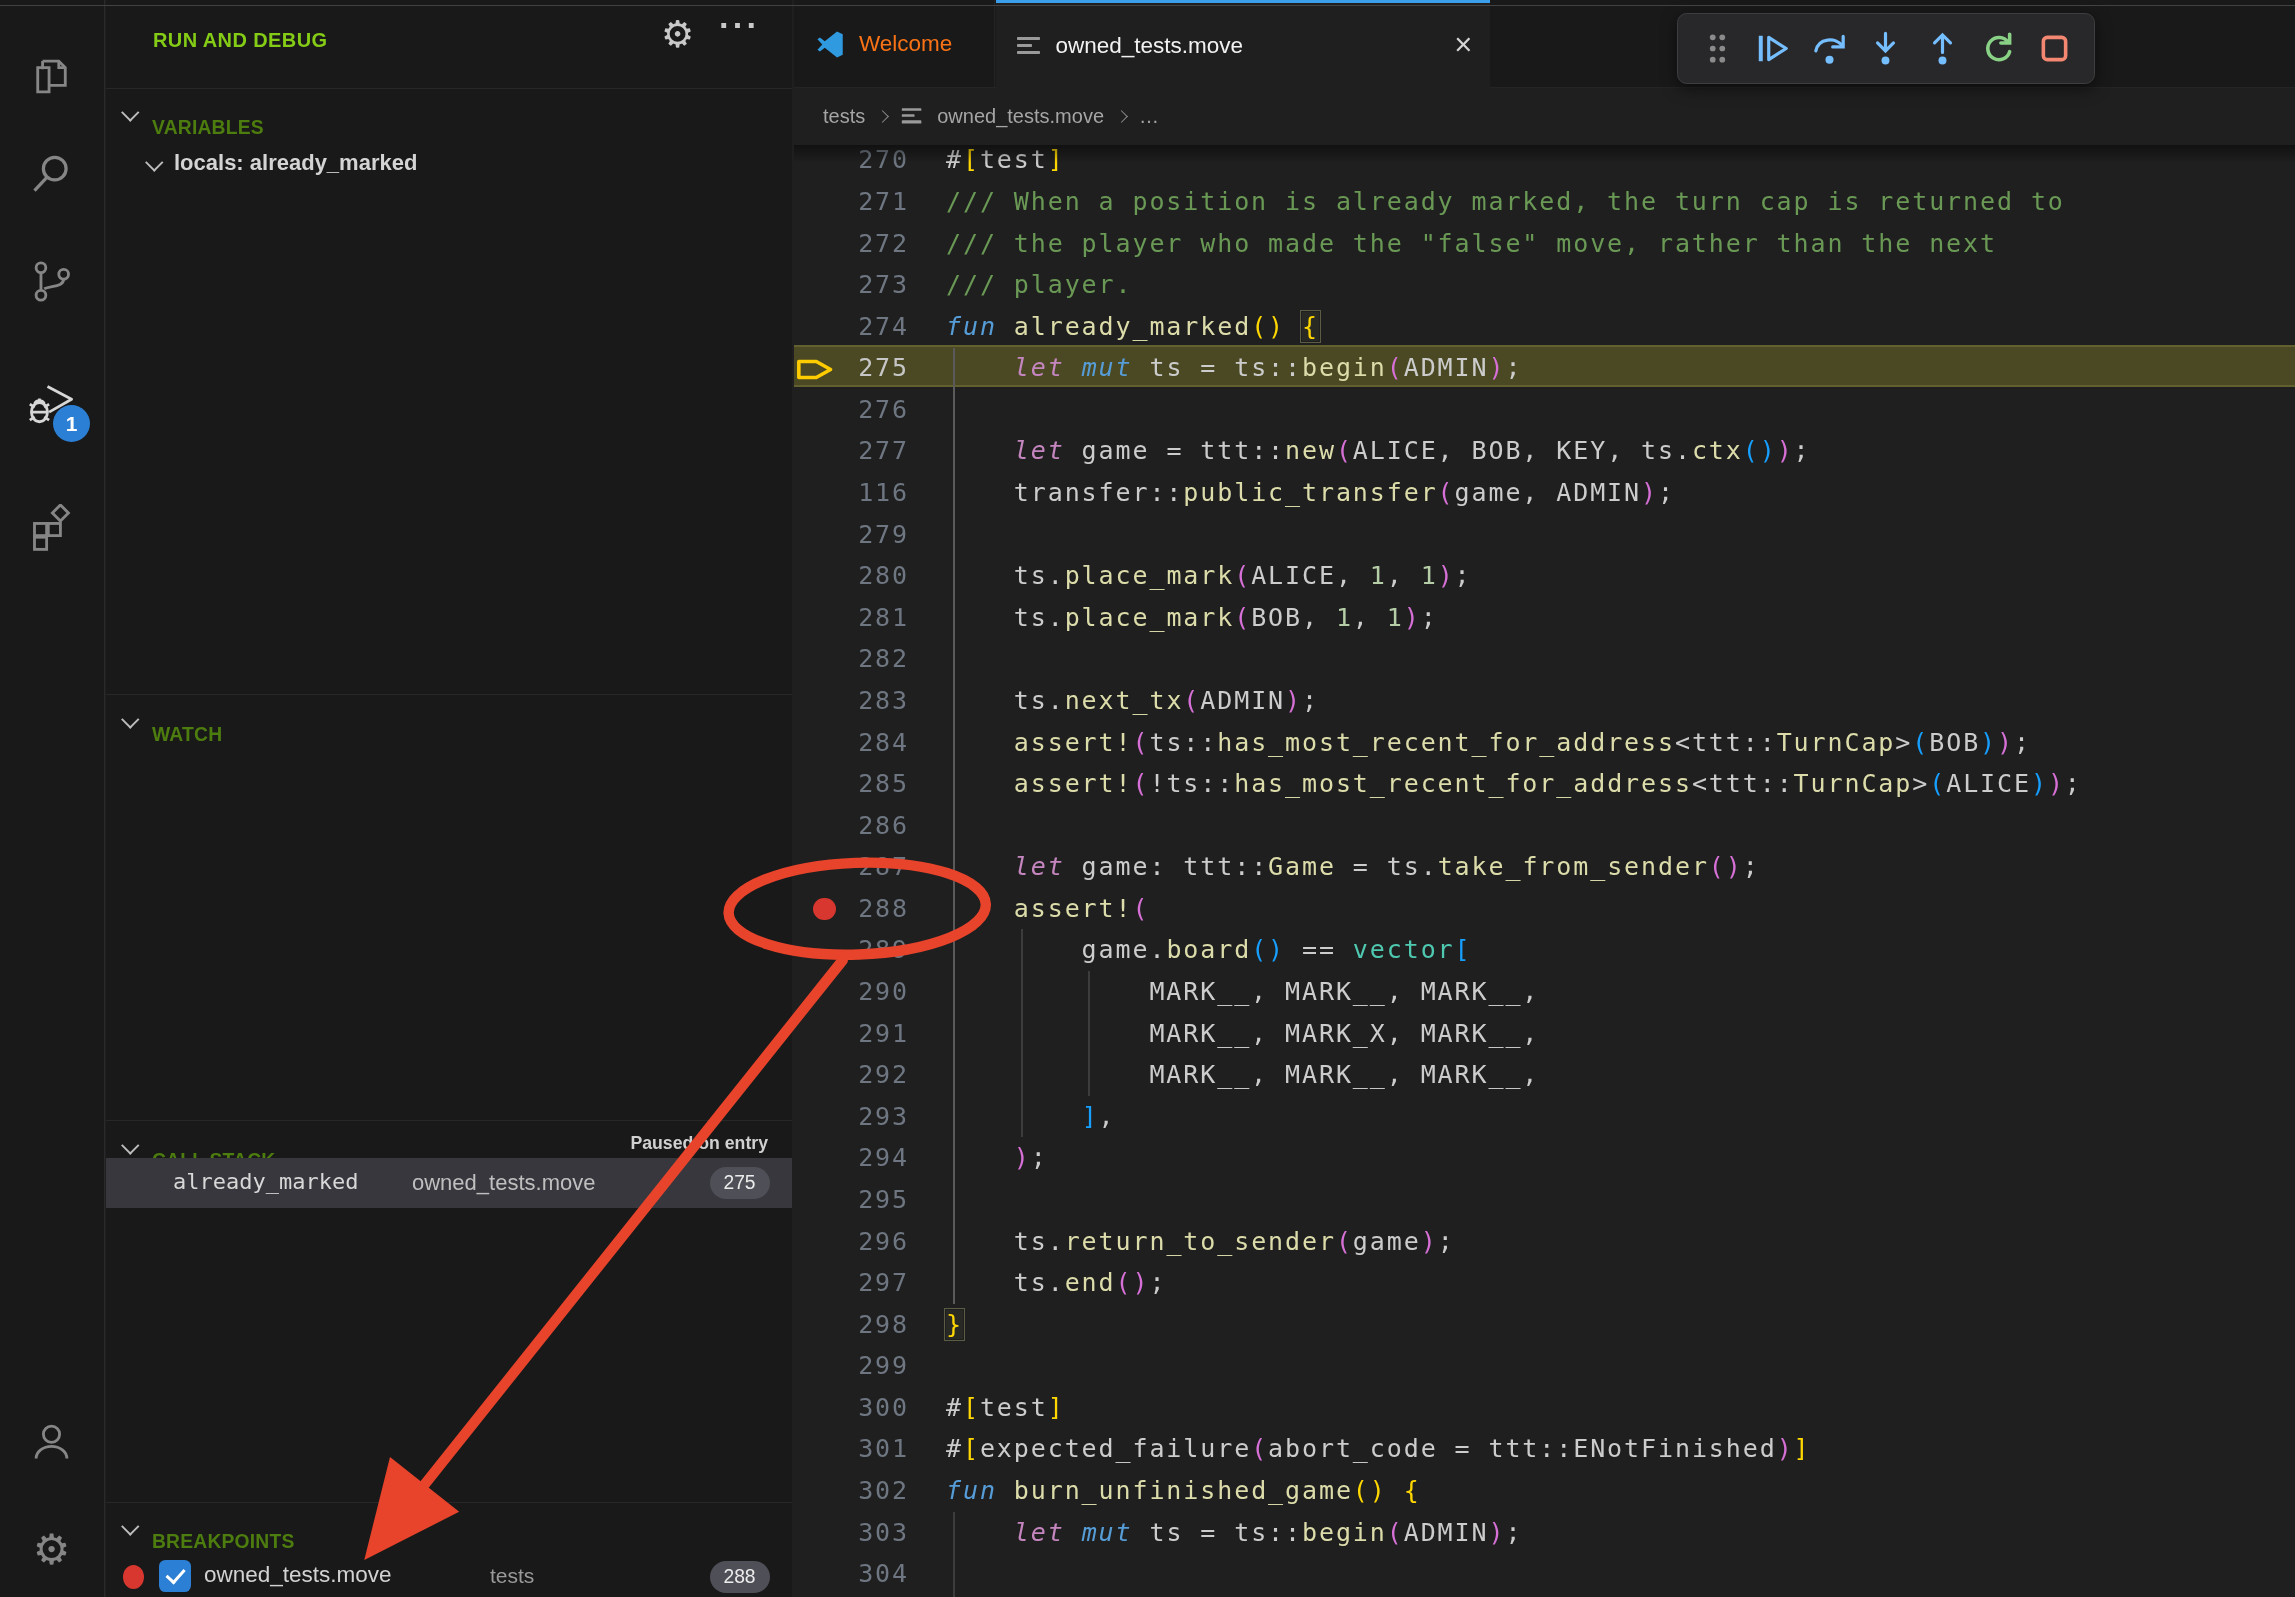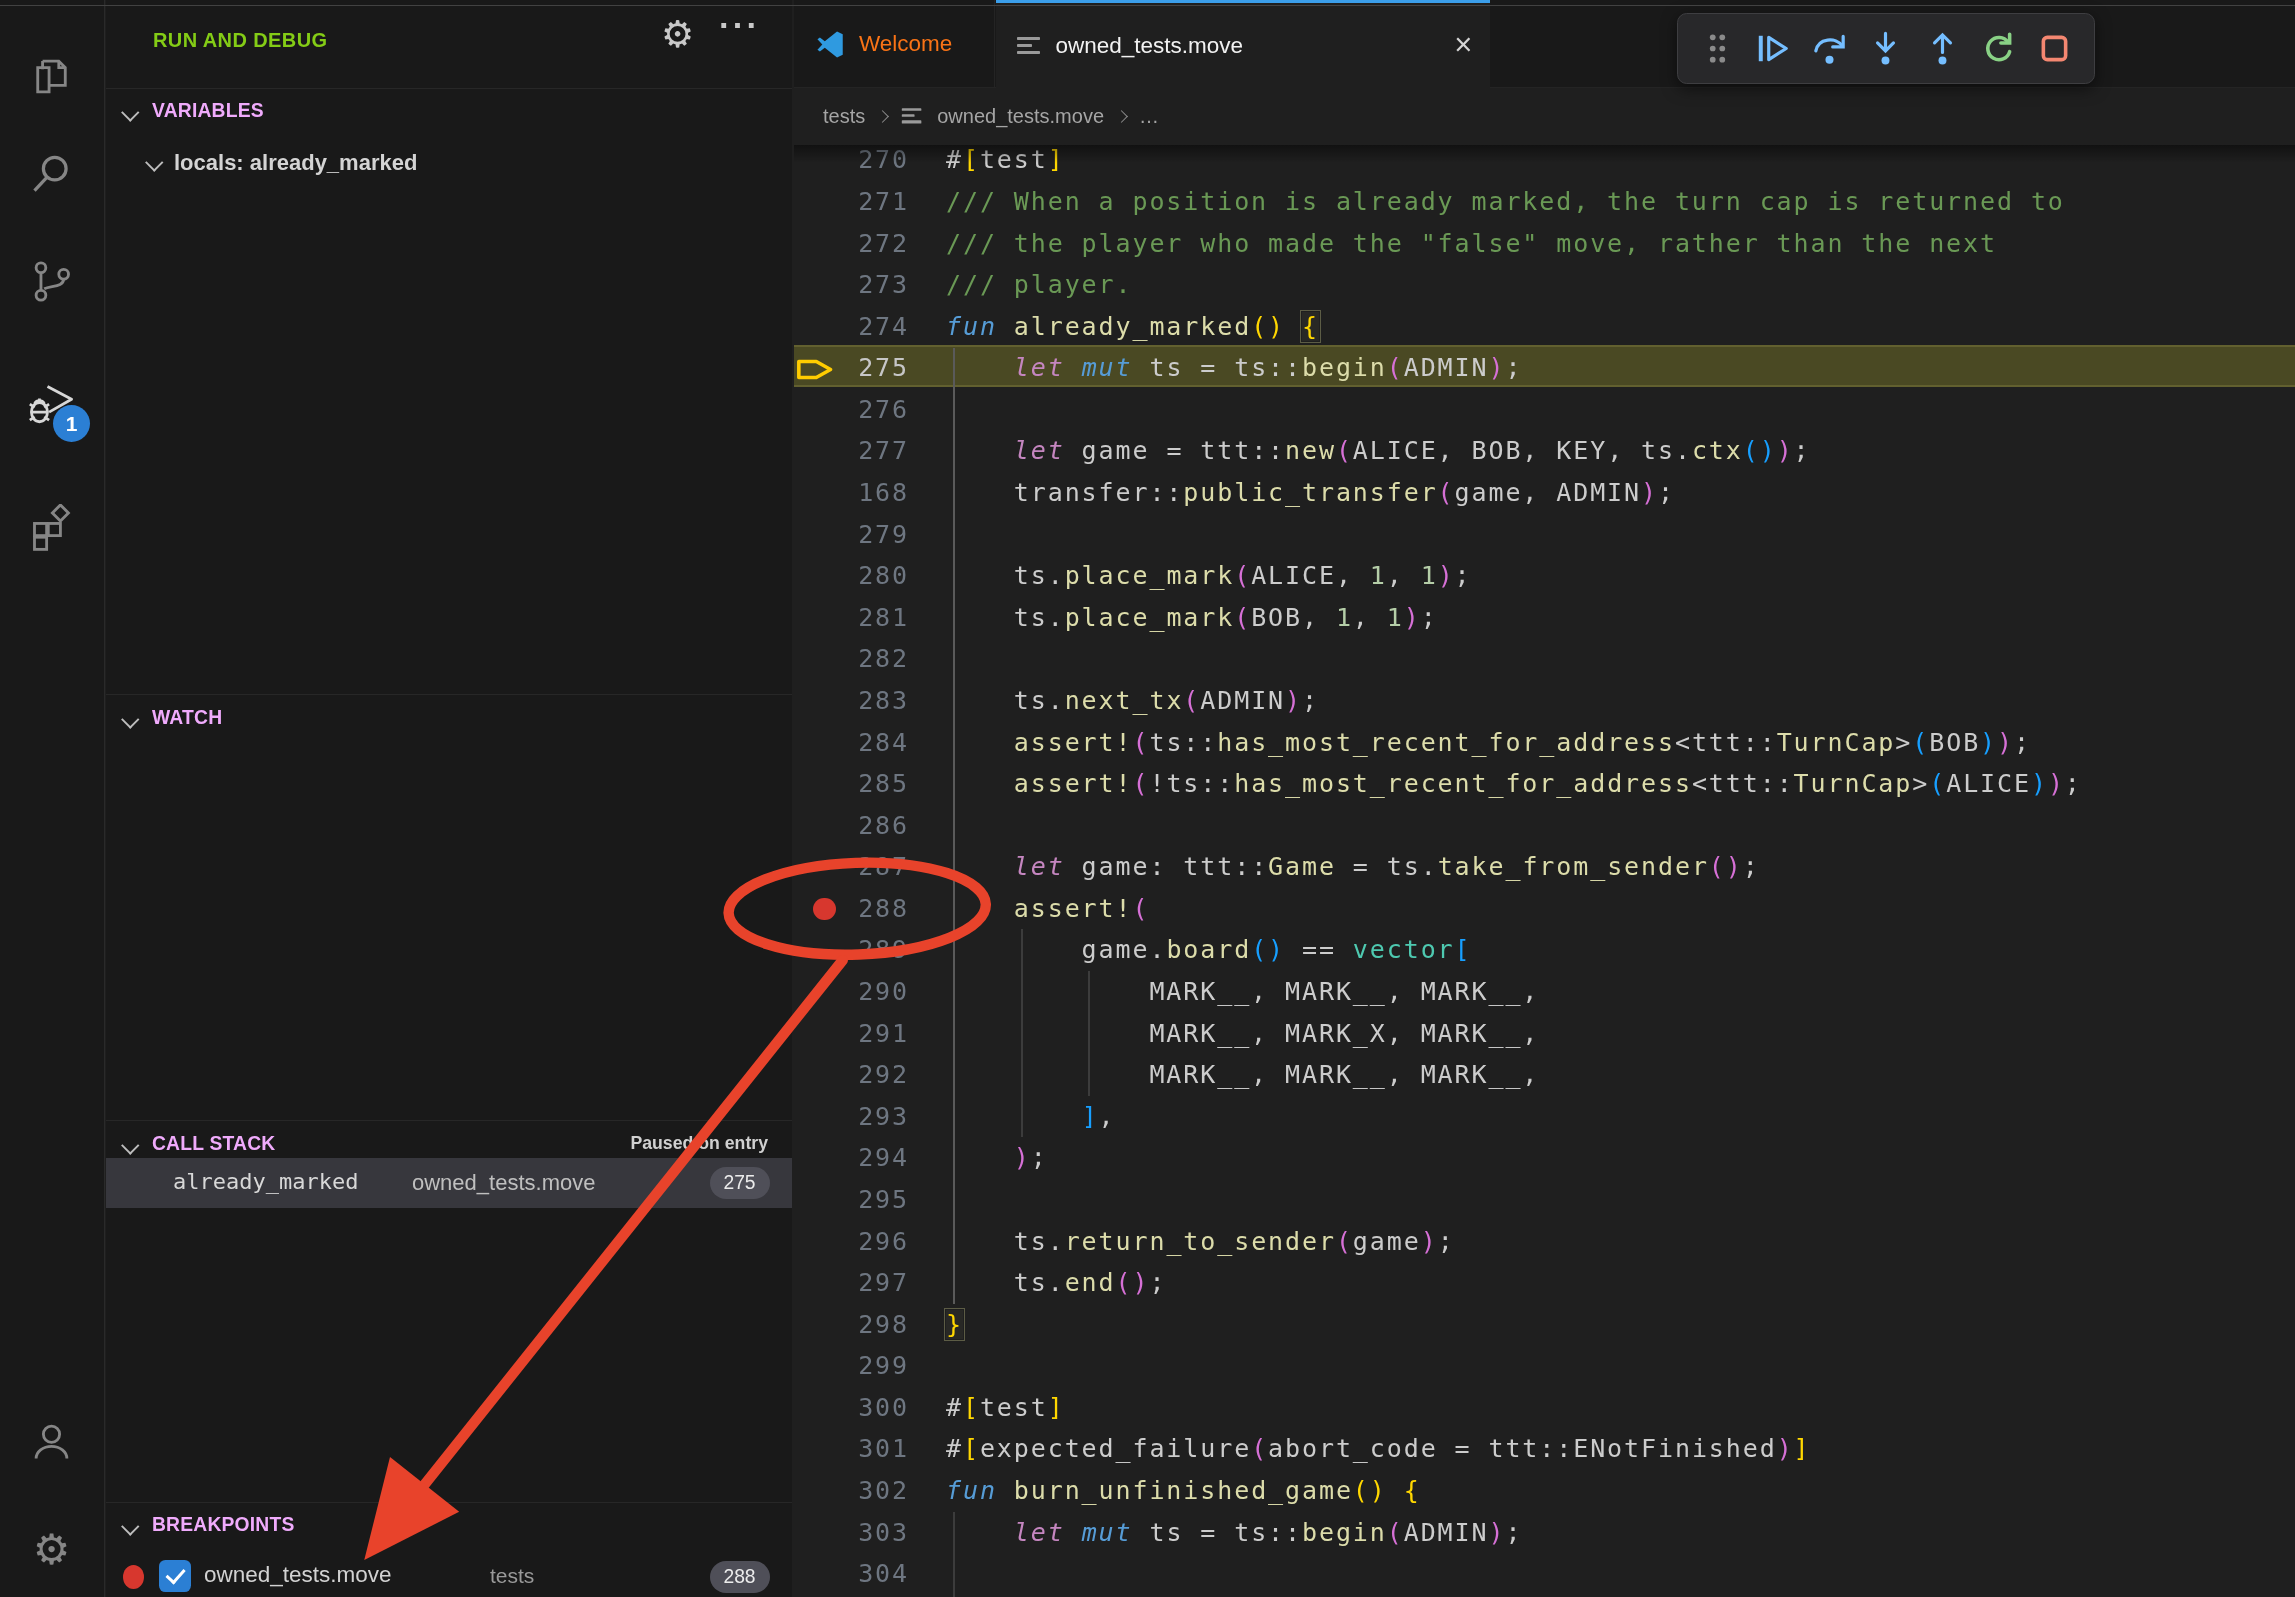--- a/index.html
+++ b/index.html
@@ -22,21 +22,21 @@
   .cfg-play{width:47px;height:100%;display:flex;align-items:center;justify-content:center;border-right:0.8px solid #232324;}
   .cfg-label{flex:1;padding-left:11.3px;font-size:20px;color:#d2d2d2;white-space:nowrap;overflow:hidden;}
   .cfg-chev{margin-right:11.3px;}
   .hdr-gear{position:absolute;left:555px;top:13px;font-family:"DejaVu Sans",sans-serif;font-size:37px;color:#c9c9c9;}
   .hdr-dots{position:absolute;left:613px;top:6.4px;font-size:34px;font-weight:bold;color:#c9c9c9;letter-spacing:2.4px;}
 
   .chev{display:inline-block;width:10.5px;height:10.5px;border-right:2px solid #bdbdbd;border-bottom:2px solid #bdbdbd;transform:rotate(45deg);}
   .divider{position:absolute;left:0;width:100%;height:0.8px;background:#272727;}
   .sec-head{position:absolute;left:0;width:100%;height:45px;}
   .sec-head .chev{position:absolute;left:17.7px;top:16px;}
-  .sec-label{position:absolute;left:46px;top:10px;font-size:19.3px;font-weight:700;color:#f0abfc;letter-spacing:0.2px;}
+  .sec-label{position:absolute;left:46px;top:27px;font-size:19.3px;font-weight:700;color:#4d7c0f;letter-spacing:0.2px;}
   .tree-item{position:absolute;left:0;width:100%;height:45px;}
   .tree-item .chev{position:absolute;left:42px;top:16px;}
   .tree-label{position:absolute;left:68px;top:9.7px;font-size:22px;font-weight:600;color:#d4d4d4;}
   .cs-status{position:absolute;right:24px;top:9.7px;font-size:17.7px;font-weight:700;color:#d0d0d0;}
   .cs-row{position:absolute;left:0;width:100%;height:50px;background:#37373d;}
   .cs-name{position:absolute;left:67px;top:11.3px;font-family:"DejaVu Sans Mono",monospace;font-size:22px;color:#d8d8d8;}
   .cs-file{position:absolute;left:306px;top:12px;font-size:22px;color:#bfbfbf;}
   .pill{position:absolute;right:22.5px;top:8.8px;height:32px;min-width:34px;padding:0 13px;border-radius:17.7px;background:#4f4f58;
         color:#ececec;font-size:19.3px;display:flex;align-items:center;justify-content:center;}
   .bp-row{position:absolute;left:0;width:100%;height:43px;}
@@ -257,21 +257,21 @@
           </div>
           <div class="cl" style="top: 244px;">
             <div class="ln">276</div>
             <div class="ct"></div>
           </div>
           <div class="cl" style="top: 285px;">
             <div class="ln">277</div>
             <div class="ct"><span class="t-p">    </span><span class="t-k1">let</span><span class="t-p"> game = ttt::</span><span class="t-f">new</span><span class="t-b2">(</span><span class="t-p">ALICE, BOB, KEY, ts.</span><span class="t-f">ctx</span><span class="t-b3">()</span><span class="t-b2">)</span><span class="t-p">;</span></div>
           </div>
           <div class="cl" style="top: 327px;">
-            <div class="ln">168</div>
+            <div class="ln">116</div>
             <div class="ct"><span class="t-p">    transfer::</span><span class="t-f">public_transfer</span><span class="t-b2">(</span><span class="t-p">game, ADMIN</span><span class="t-b2">)</span><span class="t-p">;</span></div>
           </div>
           <div class="cl" style="top: 369px;">
             <div class="ln">279</div>
             <div class="ct"></div>
           </div>
           <div class="cl" style="top: 410px;">
             <div class="ln">280</div>
             <div class="ct"><span class="t-p">    ts.</span><span class="t-f">place_mark</span><span class="t-b2">(</span><span class="t-p">ALICE, </span><span class="t-n">1</span><span class="t-p">, </span><span class="t-n">1</span><span class="t-b2">)</span><span class="t-p">;</span></div>
           </div>

